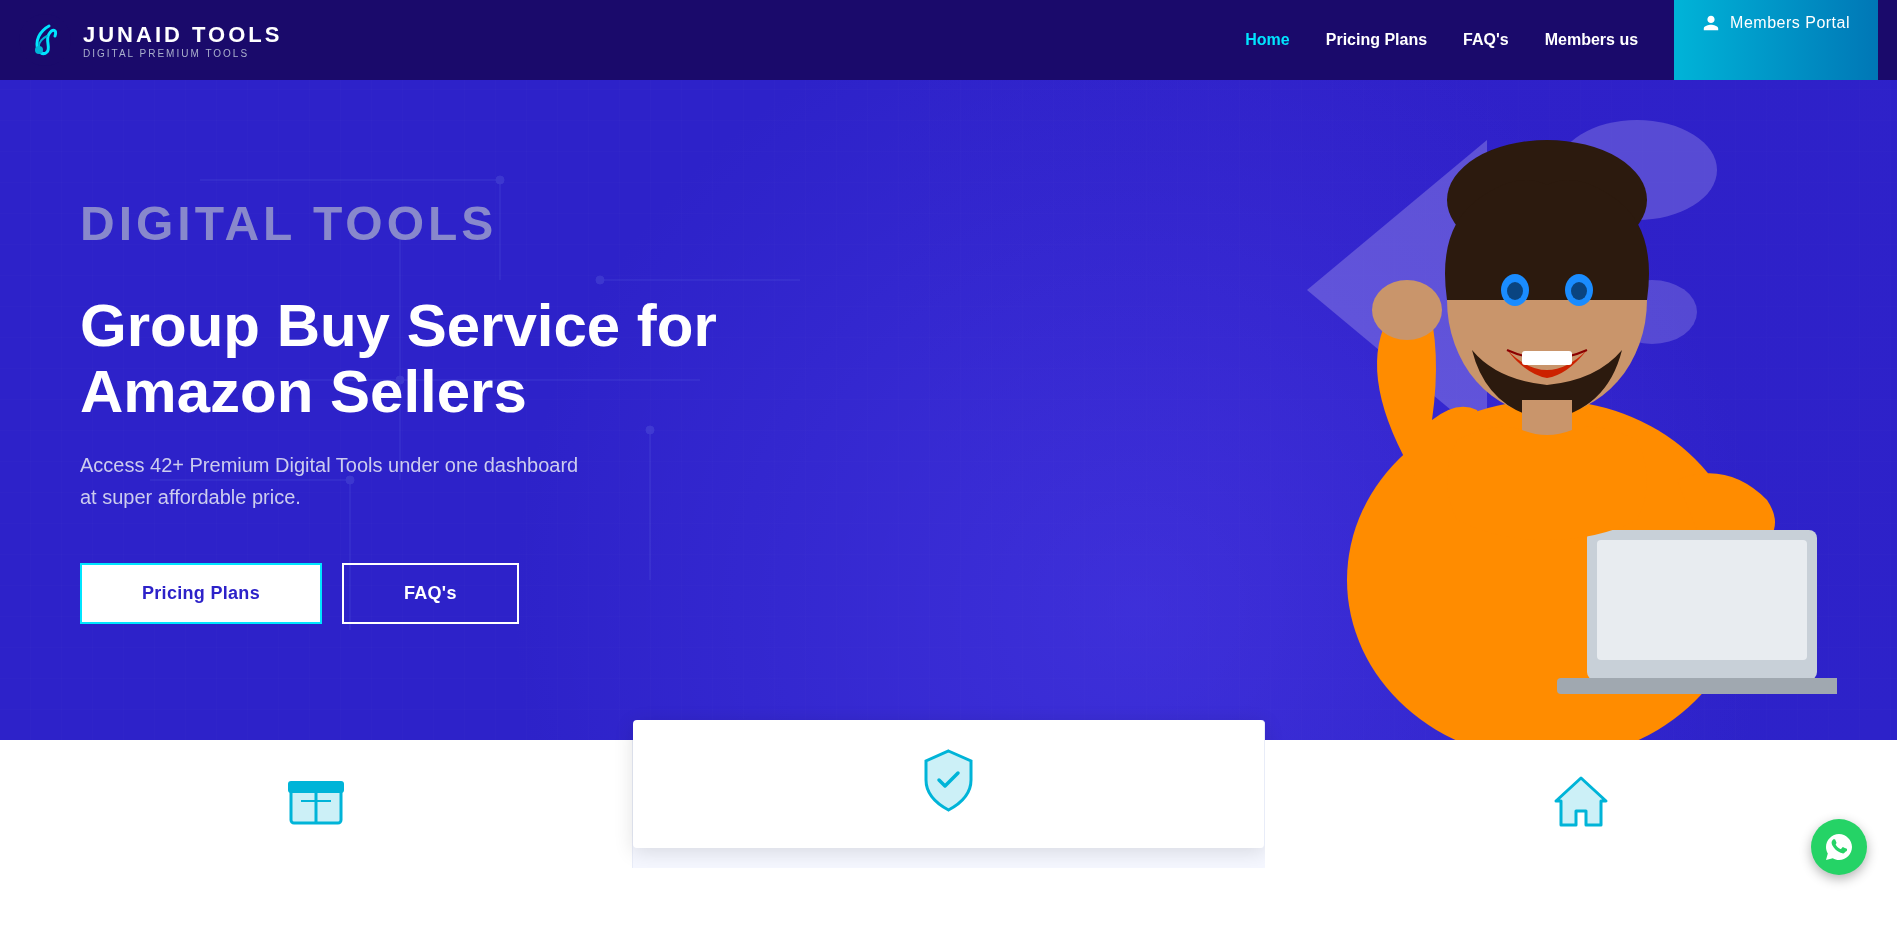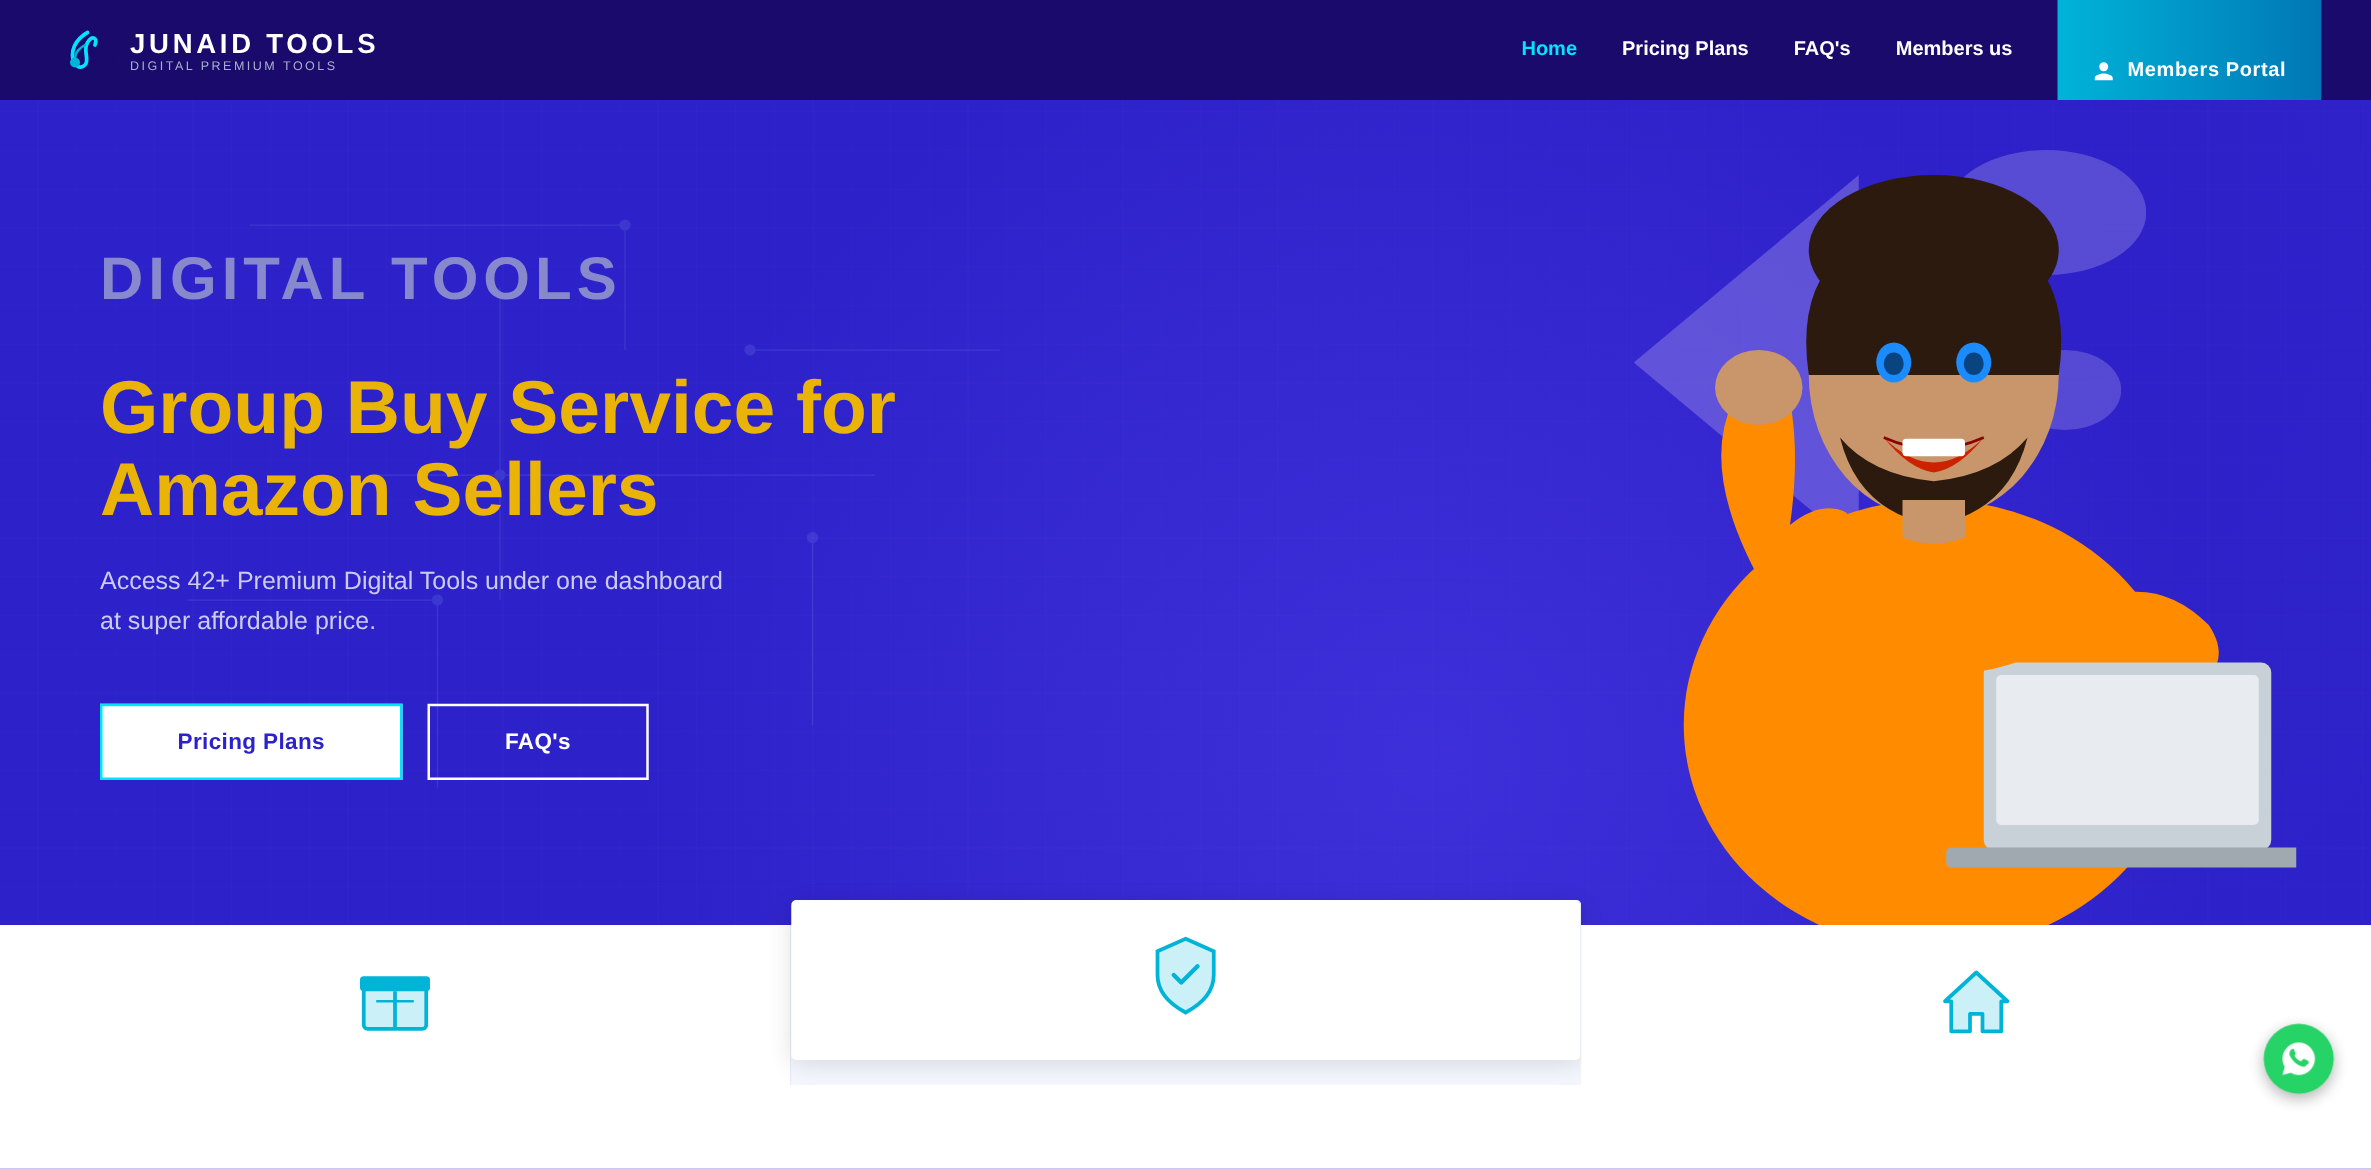--- a/index.html
+++ b/index.html
@@ -4,21 +4,21 @@
   <style>
     * { margin: 0; padding: 0; box-sizing: border-box; }
     body { font-family: 'Segoe UI', Arial, sans-serif; overflow-x: hidden; }
 
     
     .navbar {
       display: flex;
       align-items: center;
       justify-content: space-between;
       background: #1a0a6b;
-      padding: 0 40px;
+      padding: 0 19px;
       height: 80px;
       position: relative;
       z-index: 10;
     }
     .logo-area {
       display: flex;
       align-items: center;
       gap: 12px;
     }
     .logo-icon {
@@ -52,26 +52,26 @@
       text-decoration: none;
       cursor: pointer;
     }
     .nav-link.active {
       color: #00e5ff;
     }
     .members-btn {
       background: linear-gradient(90deg, #00b4d8, #0077b6);
       color: #ffffff;
       font-size: 16px;
-      font-weight: 700;
+      font-weight: 400;
       padding: 14px 28px;
       border: none;
       cursor: pointer;
       display: flex;
-      align-items: flex-end;
+      align-items: flex-start;
       gap: 10px;
       height: 80px;
       letter-spacing: 0.5px;
     }
 
     
     .hero {
       background: #2d22c9;
       position: relative;
       min-height: 660px;
@@ -104,21 +104,21 @@
     }
     .hero-label {
       color: #8888cc;
       font-size: 48px;
       font-weight: 800;
       letter-spacing: 4px;
       text-transform: uppercase;
       margin-bottom: 10px;
     }
     .hero-title {
-      color: #eab308;
+      color: #ffffff;
       font-size: 60px;
       font-weight: 900;
       line-height: 1.1;
       margin-bottom: 24px;
       margin-top: 42px;
     }
     .hero-desc {
       color: #ccccee;
       font-size: 20px;
       line-height: 1.6;

